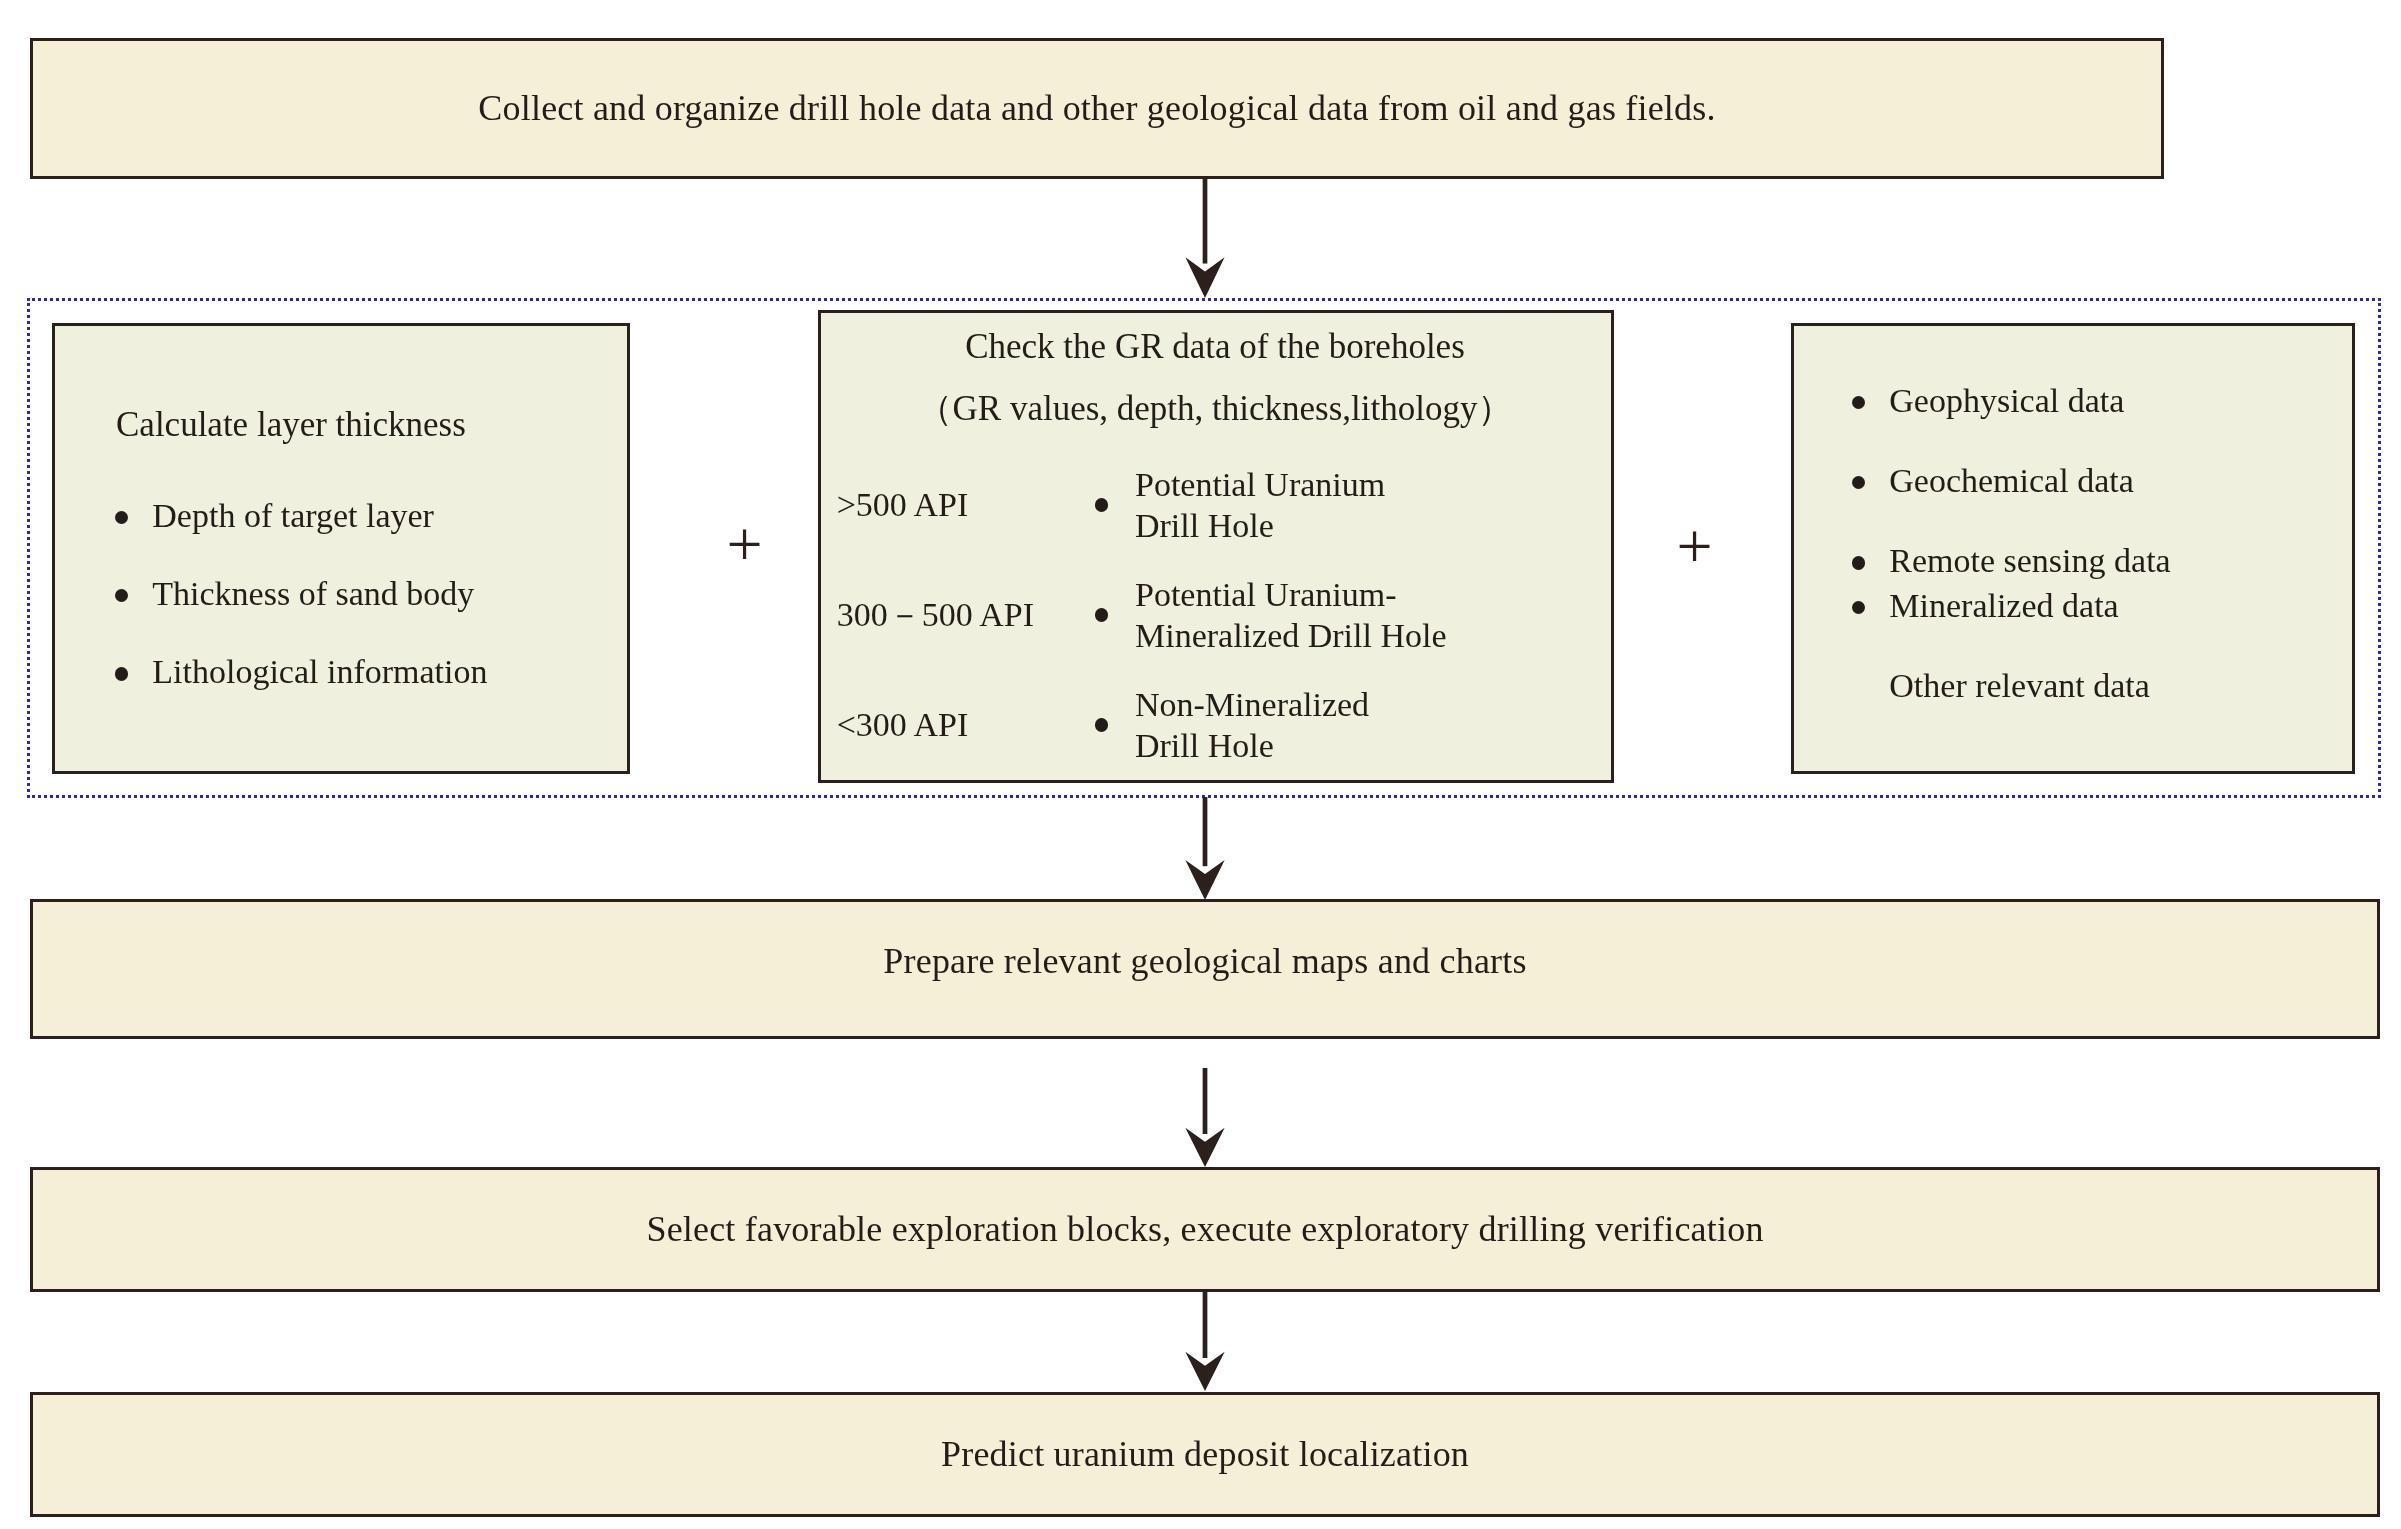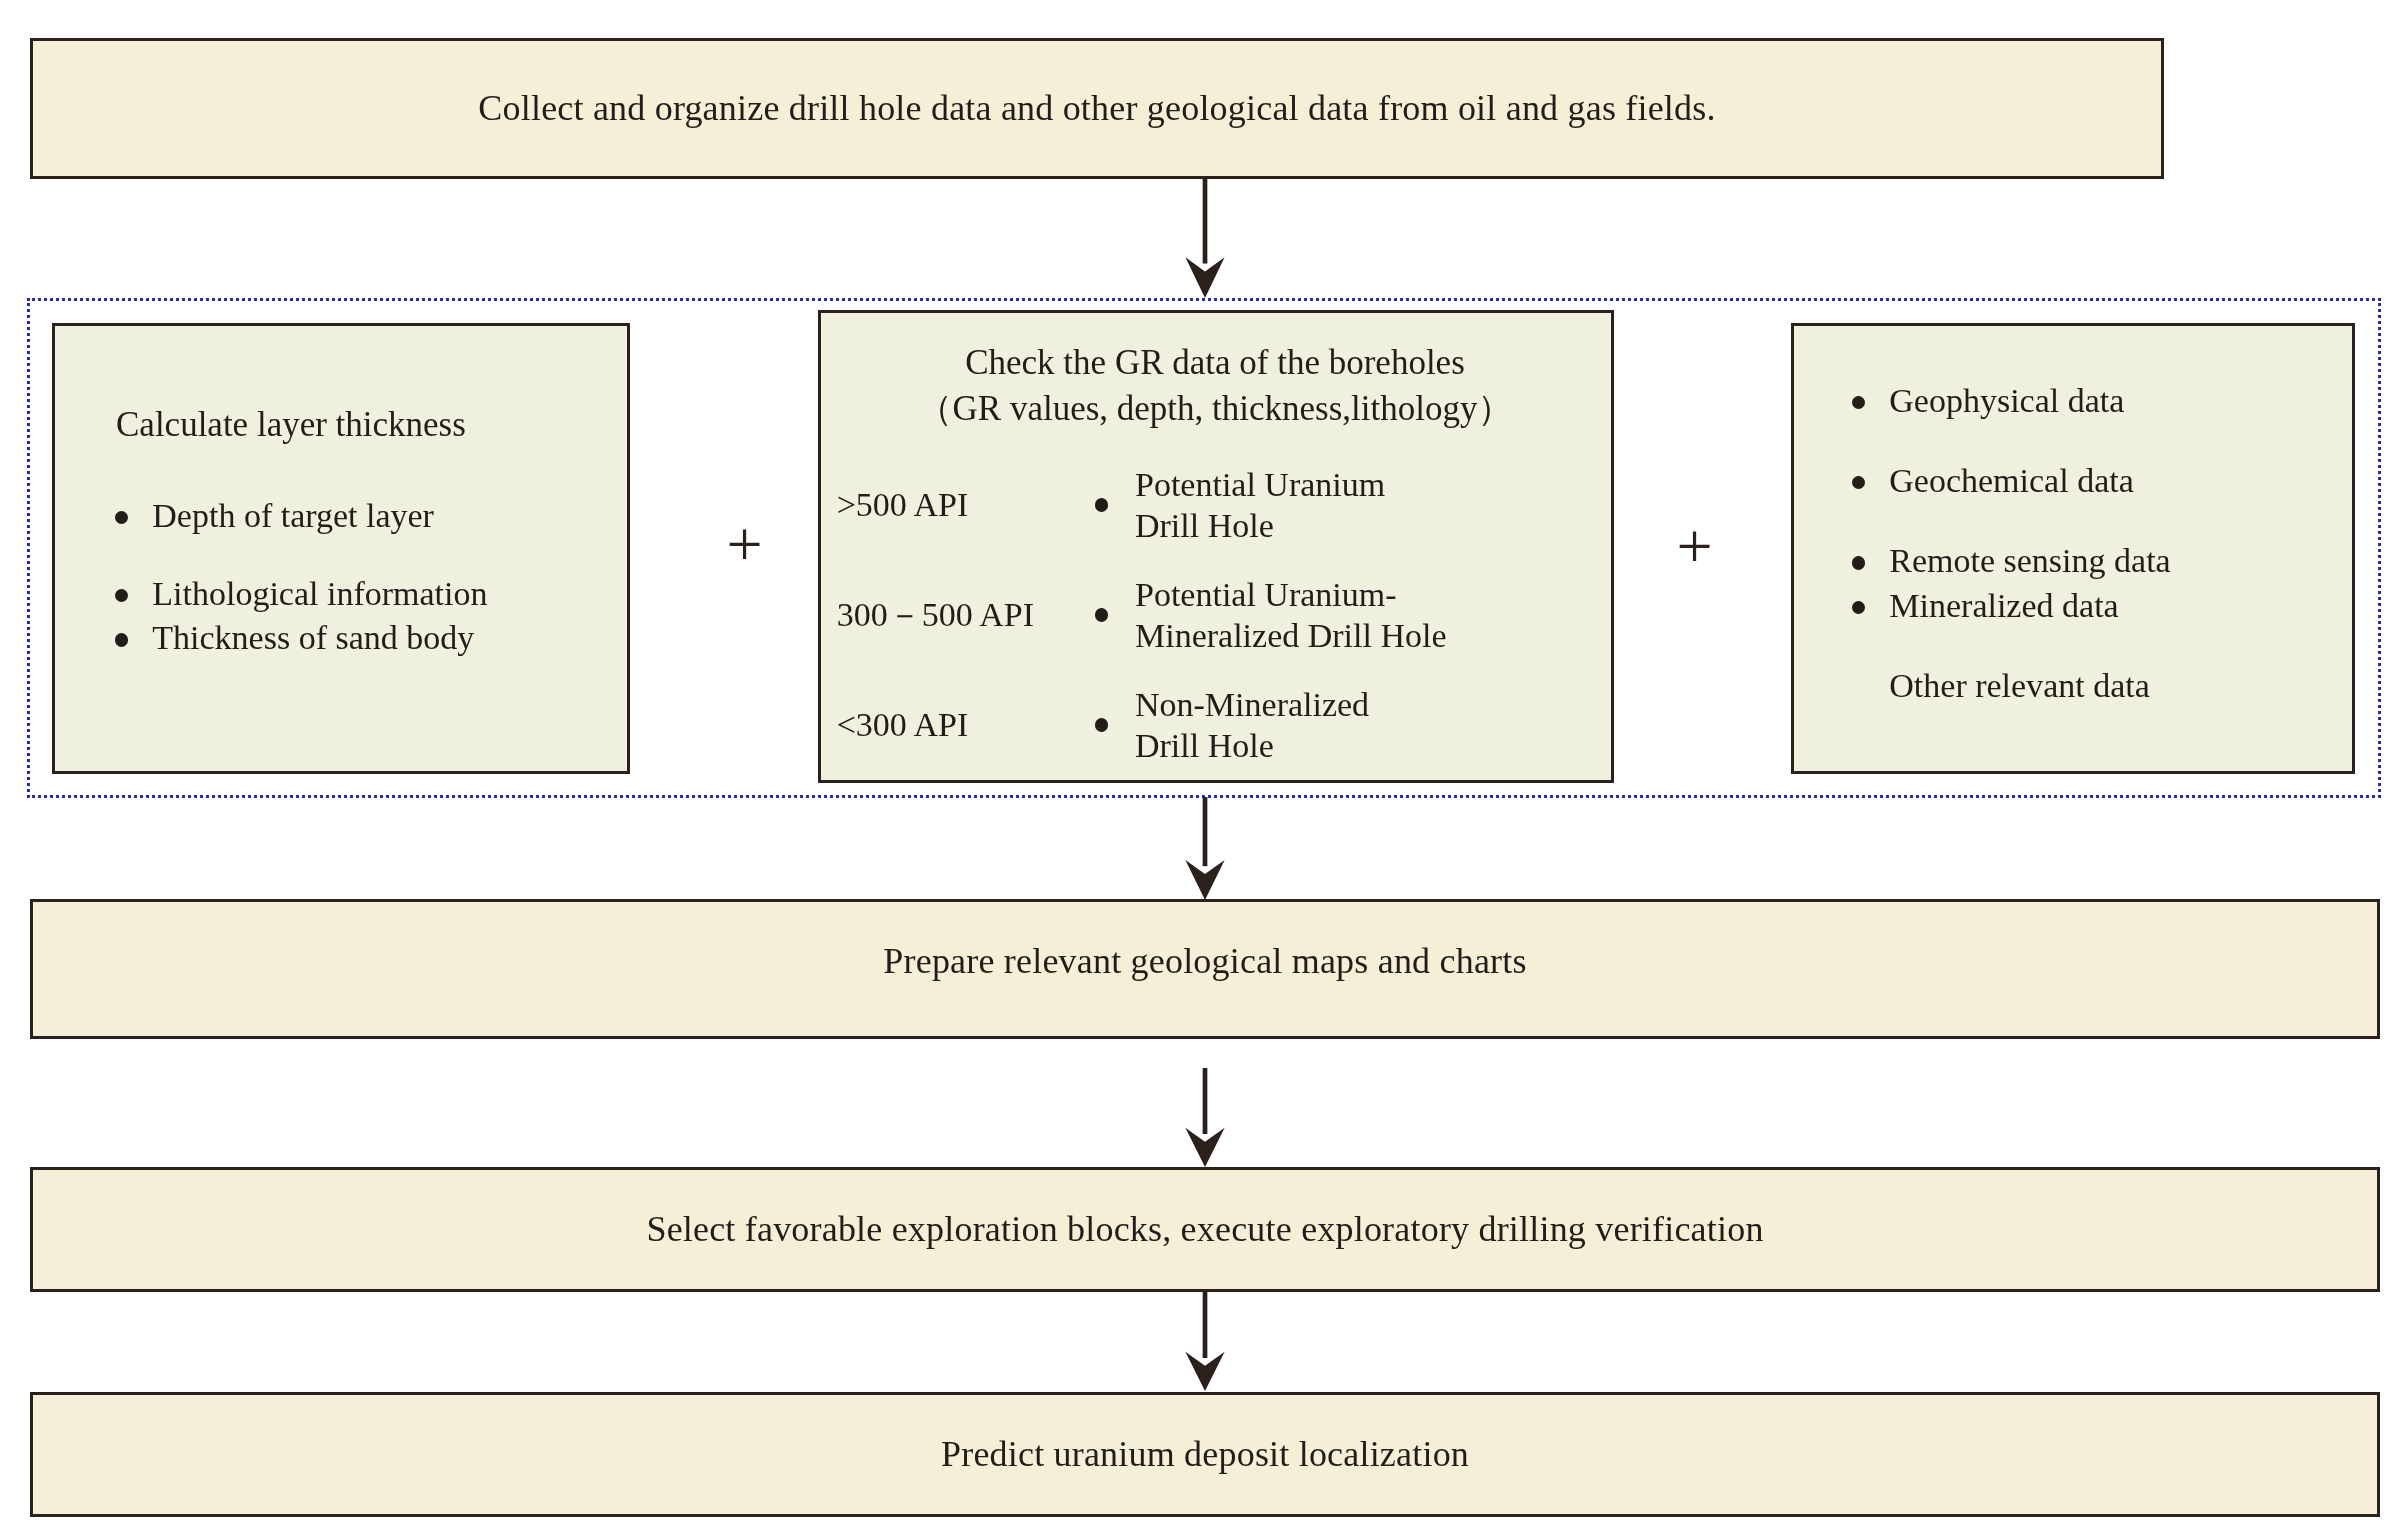--- a/index.html
+++ b/index.html
@@ -131,35 +131,35 @@
 <div class="abs dotted-group" style="left:27px; top:298px; width:2354px; height:500px;"></div>
 
 <div class="abs sub-box" style="left:52px; top:323px; width:578px; height:451px;">
   <div class="abs sub-title" style="left:61px; top:77px;">Calculate layer thickness</div>
 
   <div class="abs" style="left:60px; top:168px; width:533px;">
     <div class="bullet-row" style="margin-bottom:34px;">
       <span class="bullet-dot"></span>
       <span class="bullet-text">Depth of target layer</span>
     </div>
+    <div class="bullet-row" style="margin-bottom:34px;">
+      <span class="bullet-dot"></span>
+      <span class="bullet-text">Thickness of sand body</span>
+    </div>
     <div class="bullet-row">
       <span class="bullet-dot"></span>
       <span class="bullet-text">Lithological information</span>
     </div>
-    <div class="bullet-row" style="margin-bottom:34px;">
-      <span class="bullet-dot"></span>
-      <span class="bullet-text">Thickness of sand body</span>
-    </div>
   </div>
 </div>
 
 <div class="abs plus-sign" style="left:717px; top:513px; width:55px; text-align:center;">+</div>
 
 <div class="abs sub-box" style="left:818px; top:310px; width:796px; height:473px;">
-  <div class="abs sub-title sub-title-center" style="left:0; top:28px; width:788px;">Check the GR data of the boreholes</div>
+  <div class="abs sub-title sub-title-center" style="left:0; top:12px; width:788px;">Check the GR data of the boreholes</div>
   <div class="abs sub-title sub-title-center" style="left:0; top:74px; width:788px;">（GR values, depth, thickness,lithology）</div>
 
   <div class="abs" style="left:15.7px; top:137px; width:768px;">
 
     <div class="gr-row" style="height:110px;">
       <span class="gr-api">&gt;500 API</span>
       <span class="gr-dot"></span>
       <span class="gr-label">
         <span>Potential Uranium</span><br>
         <span>Drill Hole</span>

